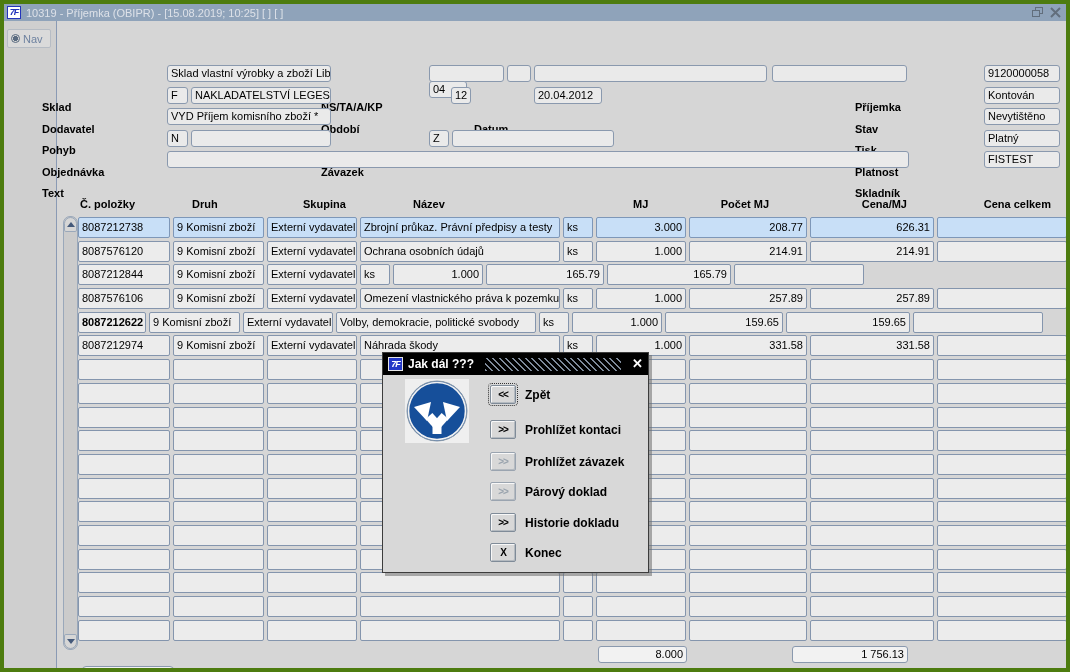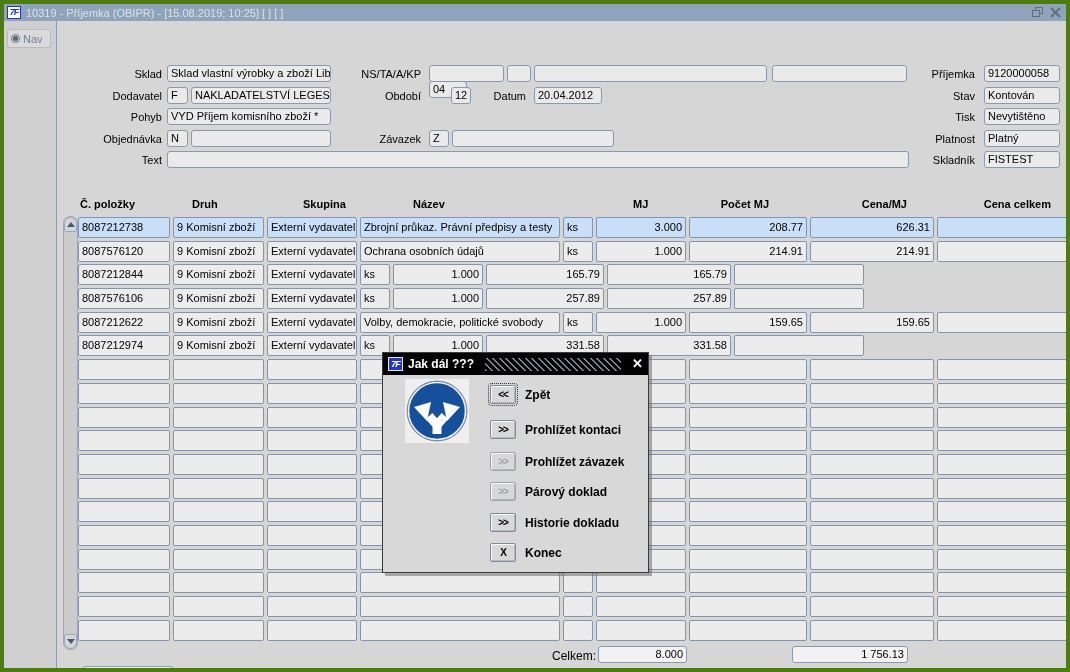--- a/index.html
+++ b/index.html
@@ -10,21 +10,21 @@
   .app-icon{width:14px;height:13px;background:#fff;border:1px solid #2334bb;color:#2334bb;font-weight:bold;font-style:italic;font-size:9px;line-height:11px;text-align:center;letter-spacing:-1px;}
   .title-text{color:#dde1e8;font-size:11px;white-space:nowrap;overflow:hidden;flex:1;}
   .win-controls{display:flex;align-items:center;gap:6px;margin-right:2px;}
   .win-btn{display:inline-flex;align-items:center;cursor:default;}
   
   .body{position:absolute;left:0;top:17px;width:1070px;height:655px;background:#d6d6d6;}
   .gutter{position:absolute;left:0;top:0;width:53px;height:655px;background:#cfcfcf;border-right:1px solid #8a9ab4;}
   .nav-tab{position:absolute;left:3px;top:8px;width:44px;height:19px;background:#dadada;border:1px solid #b6bcc4;border-radius:2px;display:flex;align-items:center;gap:3px;padding:0 3px;font-size:11px;color:#6e82a0;}
   .radio-icon{width:9px;height:9px;border-radius:50%;border:1px solid #5a6b80;background:radial-gradient(circle at 50% 50%, #5a6b80 0 2.5px, #d6d6d6 2.6px);}
   
-  .lbl{position:absolute;font-size:11px;font-weight:normal;color:#000;text-align:right;white-space:nowrap;}
+  .lbl{position:absolute;font-size:11px;font-weight:bold;color:#000;white-space:nowrap;margin-top:33px;}
   .field{position:absolute;height:17px;background:#eaeaea;border:1px solid #8a99ae;border-radius:3px;font-size:11px;line-height:15px;padding:0 3px;color:#000;white-space:nowrap;overflow:hidden;}
   .field.white{background:#f2f2f2;}
   .field.num{text-align:right;}
   
   .t-header{position:absolute;left:74px;top:177px;display:flex;gap:20px;}
   .h-cell{font-size:11px;font-weight:bold;color:#000;white-space:nowrap;overflow:hidden;padding:0 2px;}
   .h-cell.num{text-align:right;}
   .t-grid{position:absolute;left:74px;top:196px;}
   .t-row{display:flex;gap:3px;height:21px;margin-bottom:2.7px;}
   .t-cell{height:21px;background:#ececec;border:1px solid #8495ad;border-radius:2px;font-size:11px;line-height:19px;padding:0 3px;color:#000;white-space:nowrap;overflow:hidden;}
@@ -170,41 +170,43 @@
           <div class="t-cell" style="width: 30px;">ks</div>
           <div class="t-cell num" style="width: 90px;">1.000</div>
           <div class="t-cell num" style="width: 118px;">165.79</div>
           <div class="t-cell num" style="width: 124px;">165.79</div>
           <div class="t-cell" style="width: 130px;"></div>
         </div>
         <div class="t-row">
           <div class="t-cell" style="width: 92px;">8087576106</div>
           <div class="t-cell" style="width: 91px;">9 Komisní zboží</div>
           <div class="t-cell" style="width: 90px;">Externí vydavatel</div>
+          <div class="t-cell" style="width: 200px;">Omezení vlastnického práva k pozemku</div>
           <div class="t-cell" style="width: 30px;">ks</div>
           <div class="t-cell num" style="width: 90px;">1.000</div>
           <div class="t-cell num" style="width: 118px;">257.89</div>
           <div class="t-cell num" style="width: 124px;">257.89</div>
           <div class="t-cell" style="width: 130px;"></div>
         </div>
         <div class="t-row">
-          <div class="t-cell" style="width: 92px;">8087212622</div>
+          <div class="t-cell" style="width: 68px; font-weight: bold;">8087212622</div>
           <div class="t-cell" style="width: 91px;">9 Komisní zboží</div>
           <div class="t-cell" style="width: 90px;">Externí vydavatel</div>
           <div class="t-cell" style="width: 200px;">Volby, demokracie, politické svobody</div>
           <div class="t-cell" style="width: 30px;">ks</div>
           <div class="t-cell num" style="width: 90px;">1.000</div>
           <div class="t-cell num" style="width: 118px;">159.65</div>
           <div class="t-cell num" style="width: 124px;">159.65</div>
           <div class="t-cell" style="width: 130px;"></div>
         </div>
         <div class="t-row">
           <div class="t-cell" style="width: 92px;">8087212974</div>
           <div class="t-cell" style="width: 91px;">9 Komisní zboží</div>
           <div class="t-cell" style="width: 90px;">Externí vydavatel</div>
+          <div class="t-cell" style="width: 200px;">Náhrada škody</div>
           <div class="t-cell" style="width: 30px;">ks</div>
           <div class="t-cell num" style="width: 90px;">1.000</div>
           <div class="t-cell num" style="width: 118px;">331.58</div>
           <div class="t-cell num" style="width: 124px;">331.58</div>
           <div class="t-cell" style="width: 130px;"></div>
         </div>
         <div class="t-row">
           <div class="t-cell" style="width: 92px;"></div>
           <div class="t-cell" style="width: 91px;"></div>
           <div class="t-cell" style="width: 90px;"></div>

